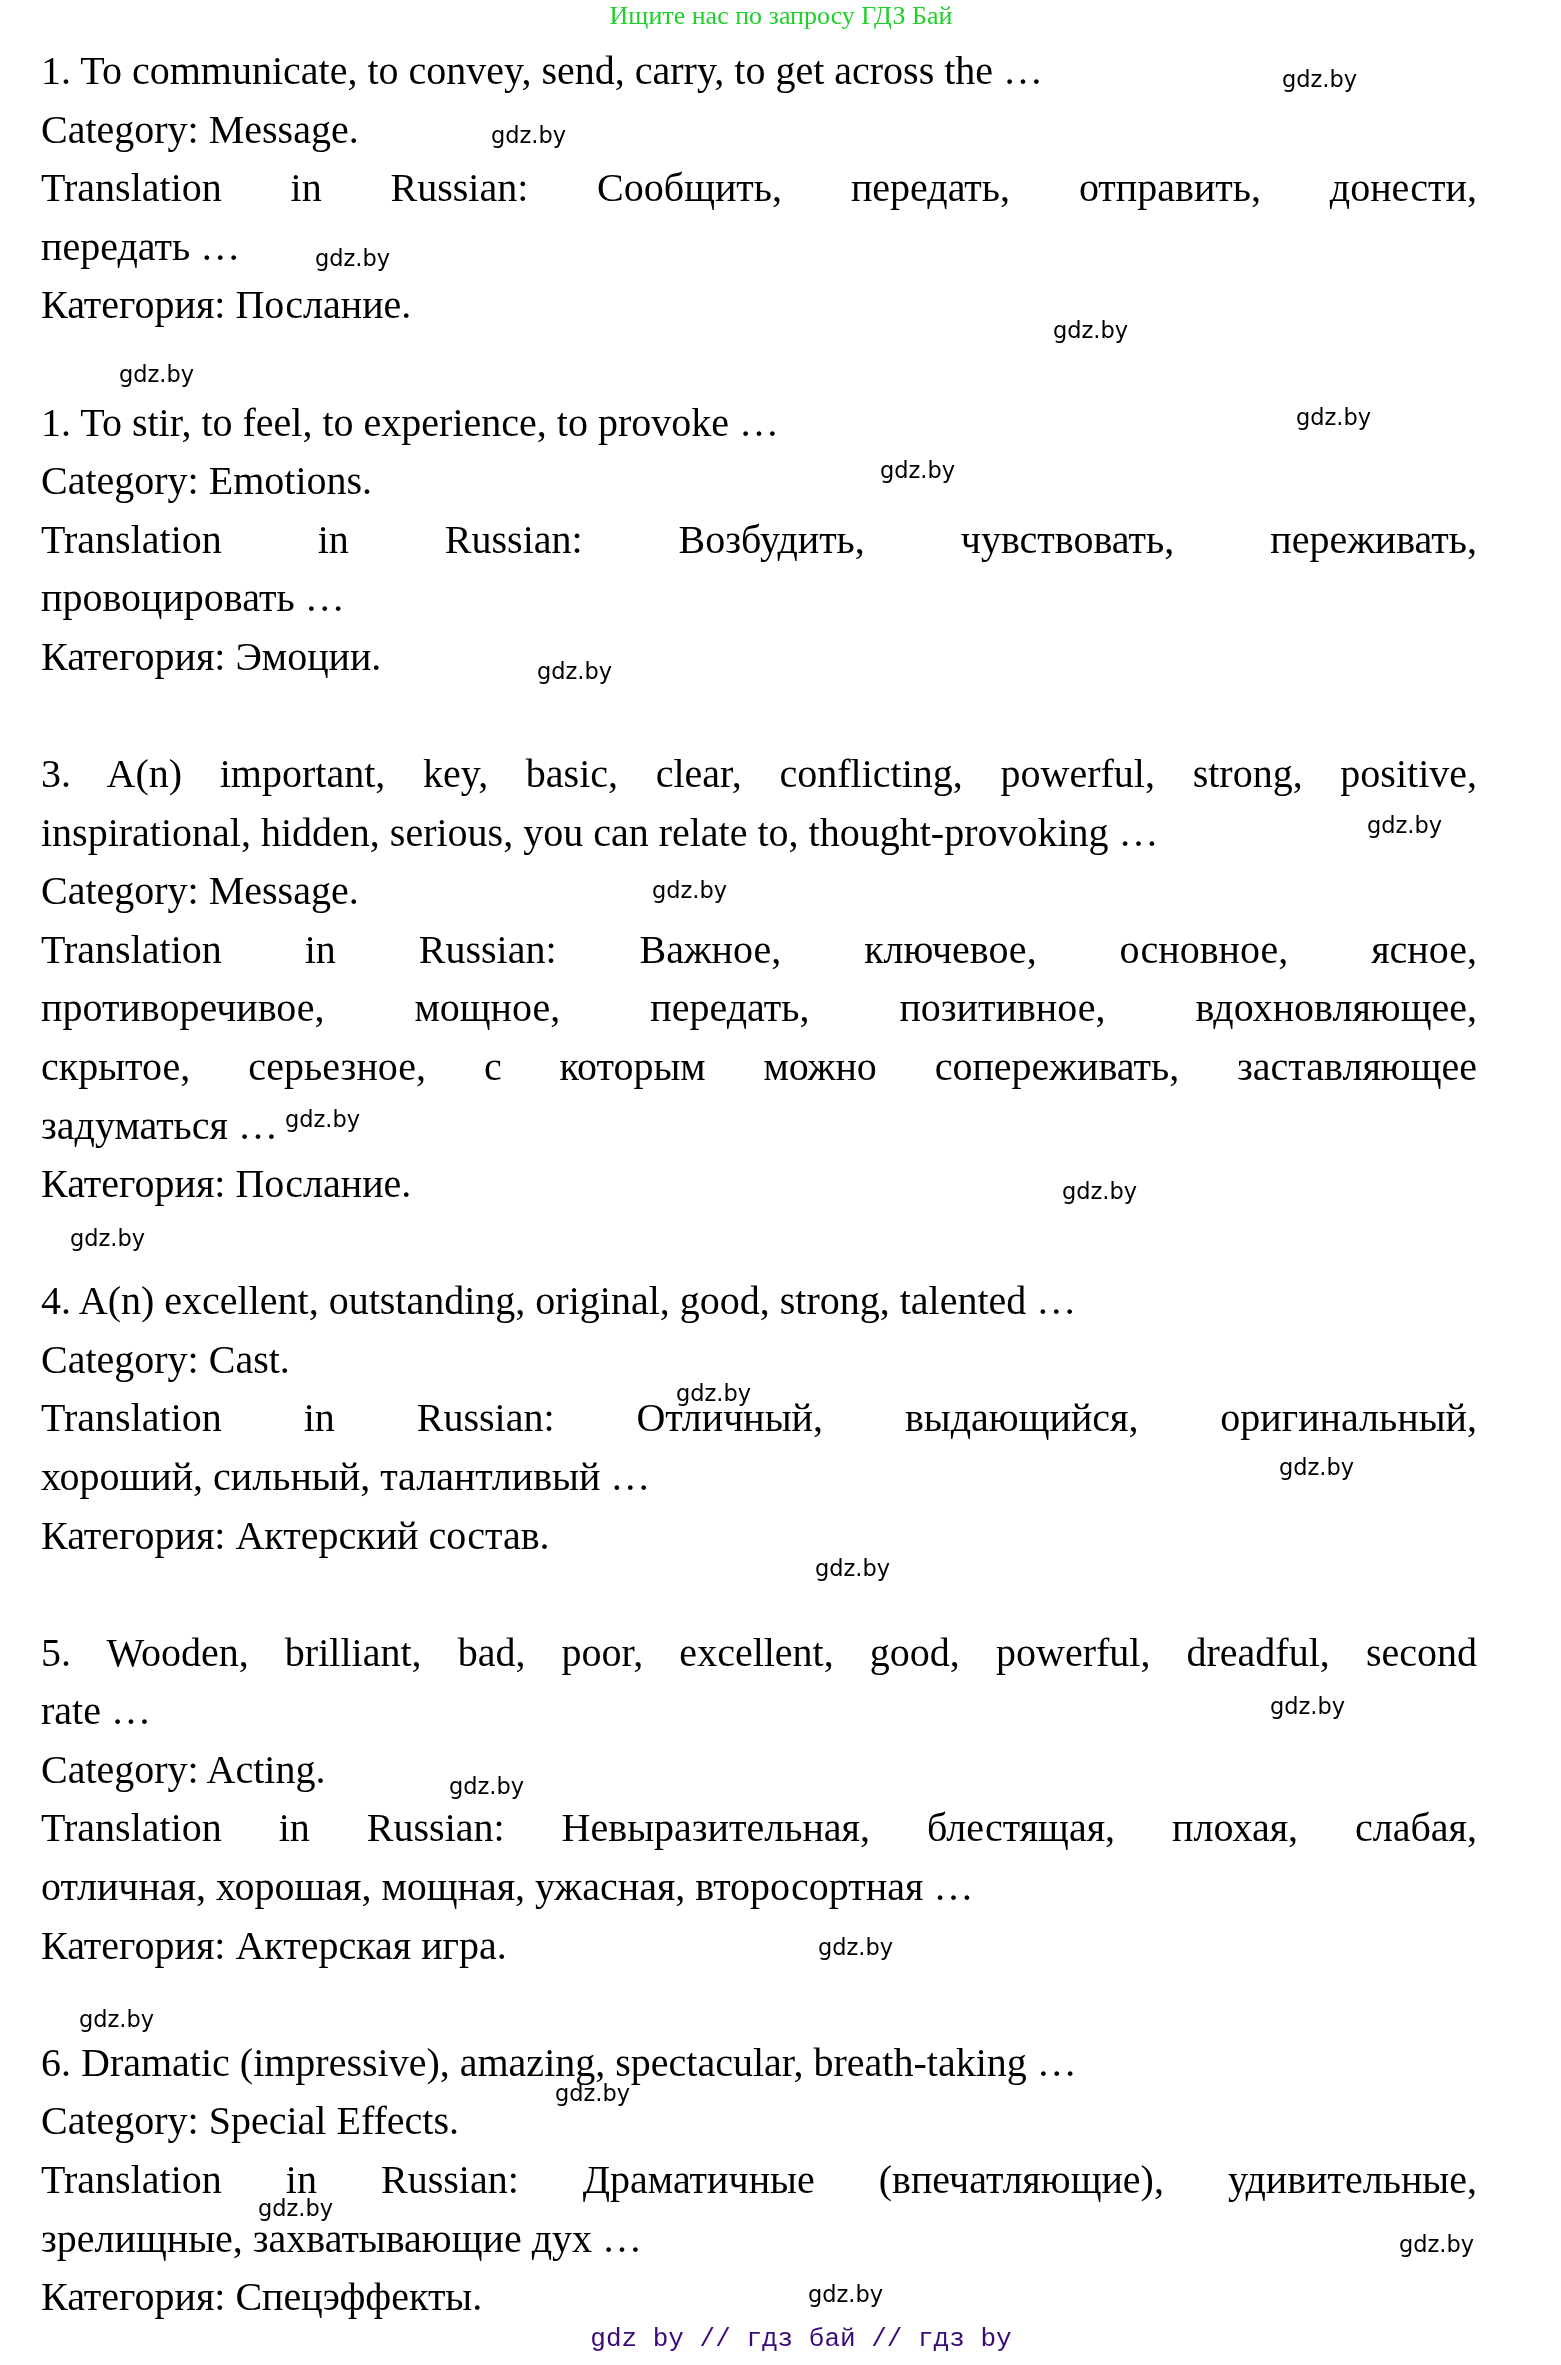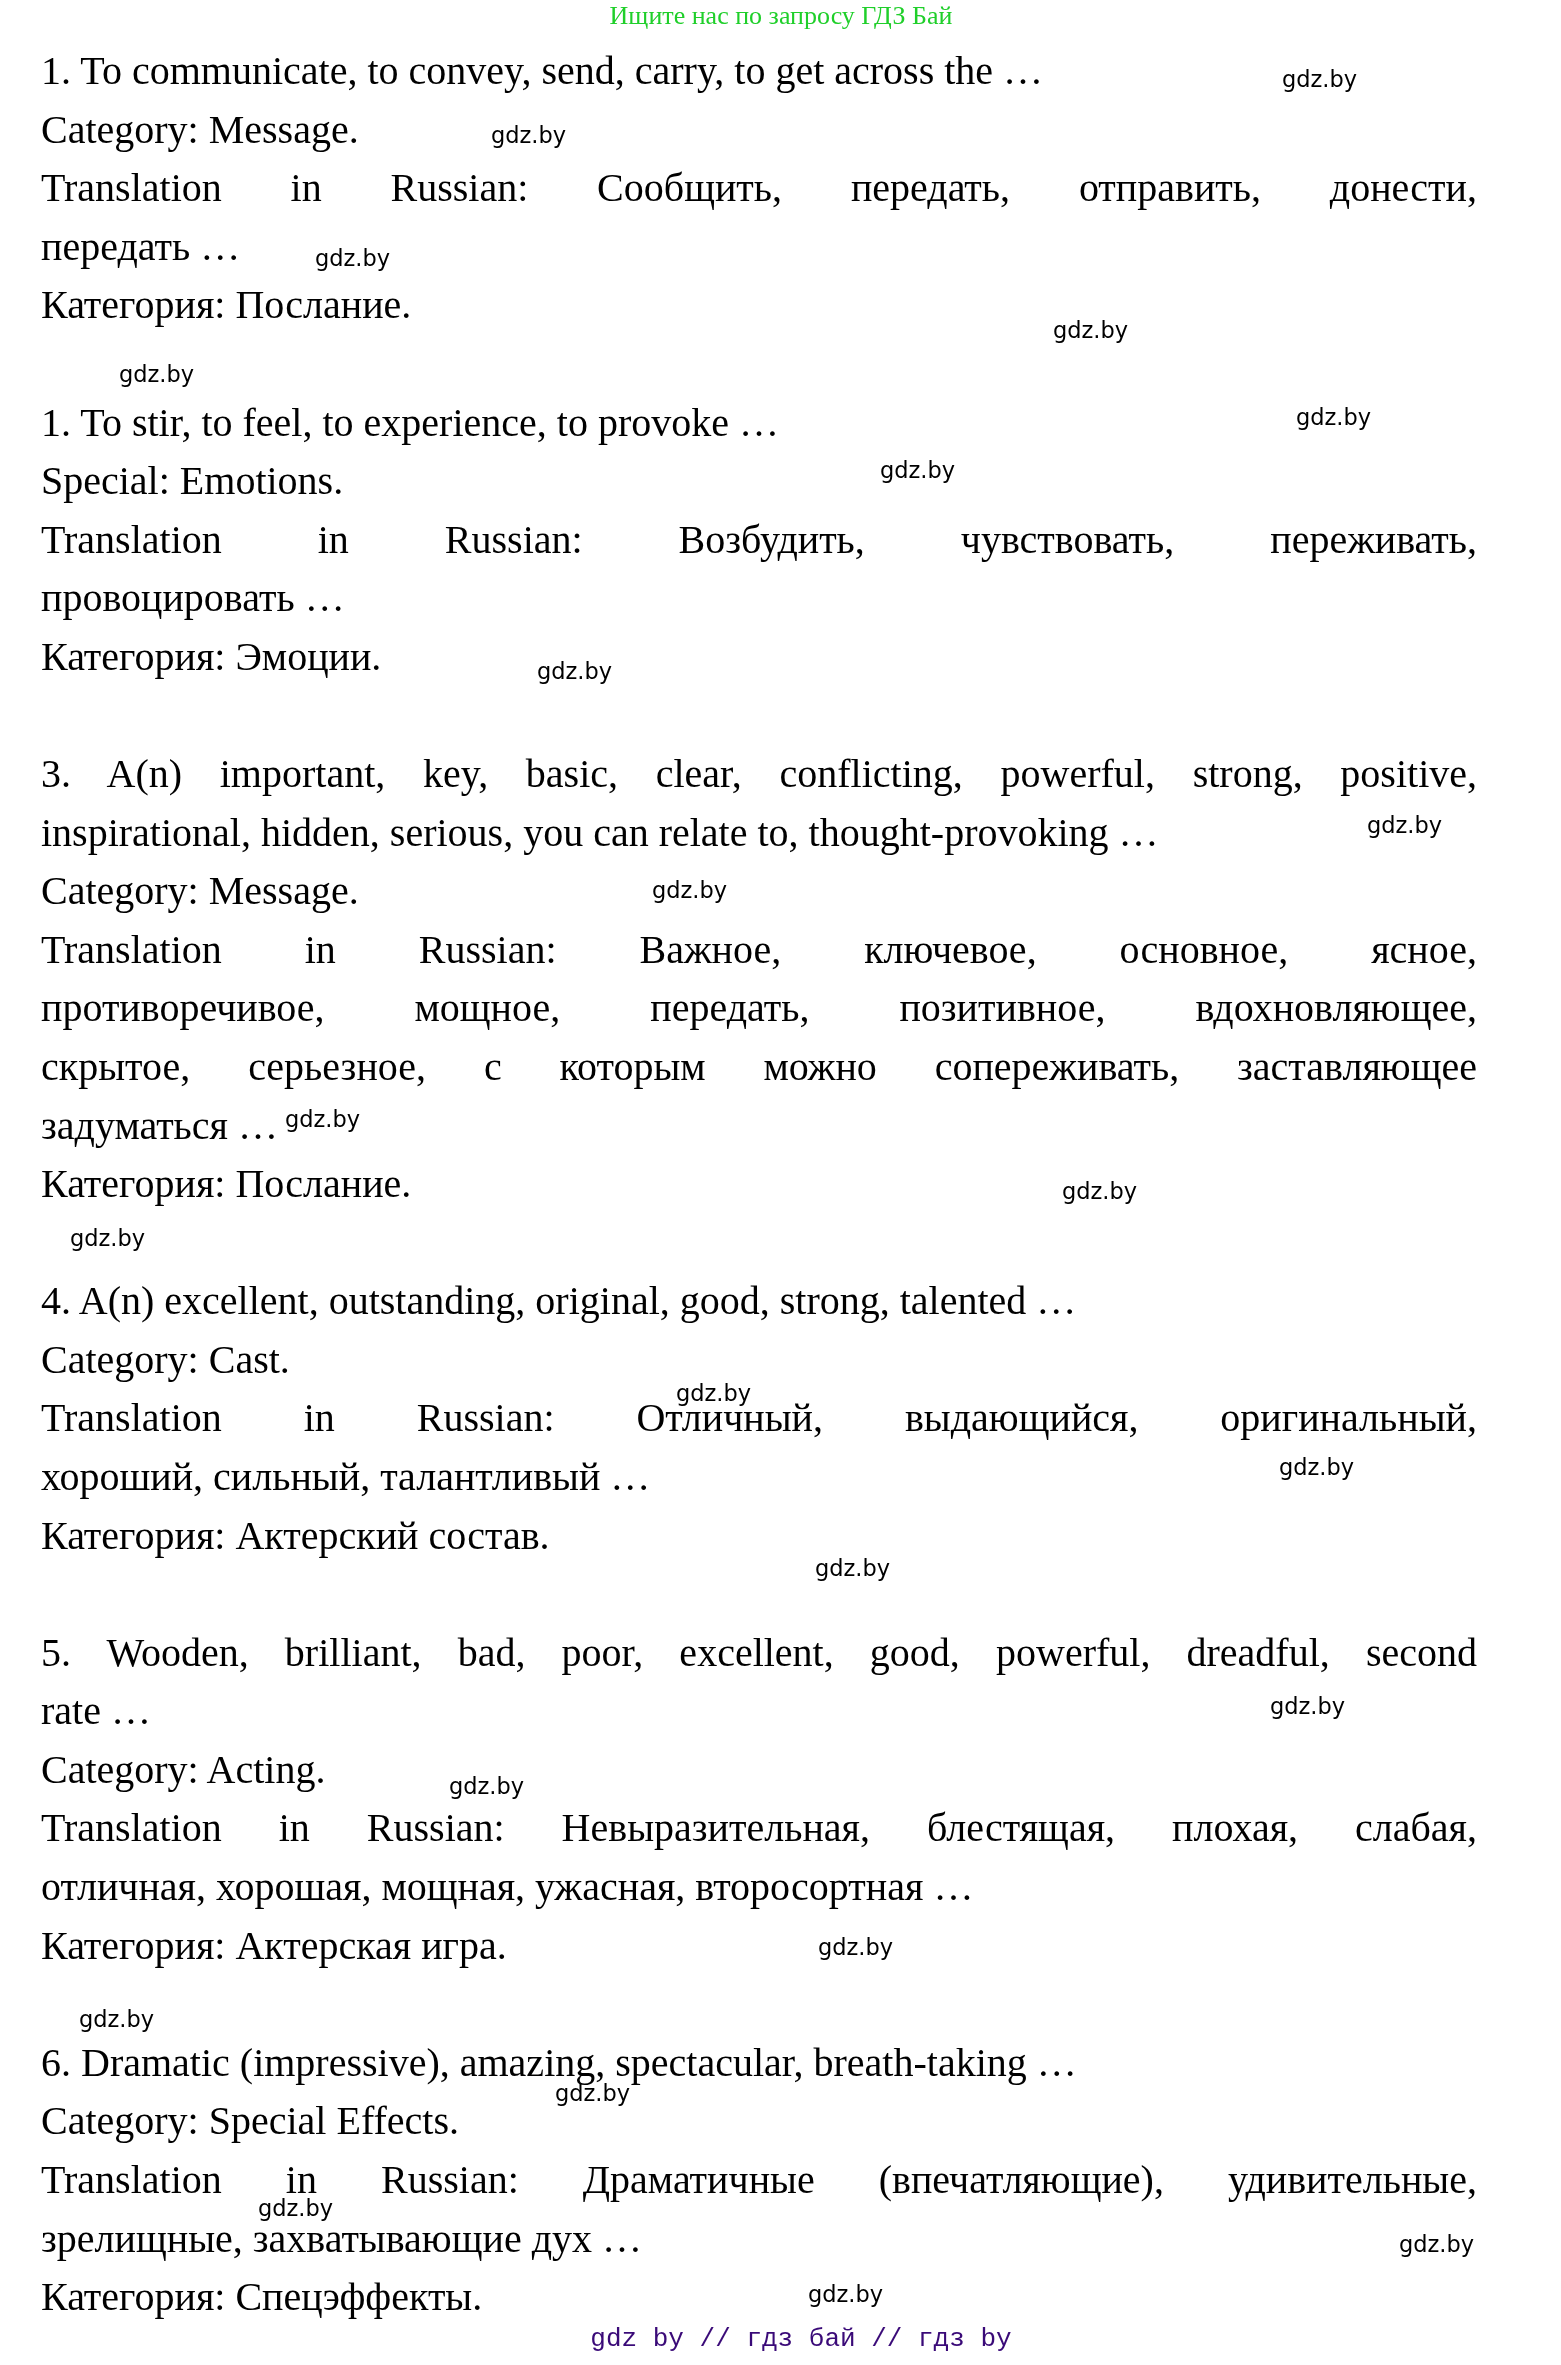--- a/index.html
+++ b/index.html
@@ -30,21 +30,21 @@
 
 <div class="header">Ищите нас по запросу ГДЗ Бай</div>
 
 <div class="line" style="top:44px">1. To communicate, to convey, send, carry, to get across the …</div>
 <div class="line" style="top:103px">Category: Message.</div>
 <div class="line justify" style="top:161px">Translation in Russian: Сообщить, передать, отправить, донести,</div>
 <div class="line" style="top:220px">передать …</div>
 <div class="line" style="top:278px">Категория: Послание.</div>
 
 <div class="line" style="top:396px">1. To stir, to feel, to experience, to provoke …</div>
-<div class="line" style="top:454px">Special: Emotions.</div>
+<div class="line" style="top:454px">Category: Emotions.</div>
 <div class="line justify" style="top:513px">Translation in Russian: Возбудить, чувствовать, переживать,</div>
 <div class="line" style="top:571px">провоцировать …</div>
 <div class="line" style="top:630px">Категория: Эмоции.</div>
 
 <div class="line justify" style="top:747px">3. A(n) important, key, basic, clear, conflicting, powerful, strong, positive,</div>
 <div class="line" style="top:806px">inspirational, hidden, serious, you can relate to, thought-provoking …</div>
 <div class="line" style="top:864px">Category: Message.</div>
 <div class="line justify" style="top:923px">Translation in Russian: Важное, ключевое, основное, ясное,</div>
 <div class="line justify" style="top:981px">противоречивое, мощное, передать, позитивное, вдохновляющее,</div>
 <div class="line justify" style="top:1040px">скрытое, серьезное, с которым можно сопереживать, заставляющее</div>

